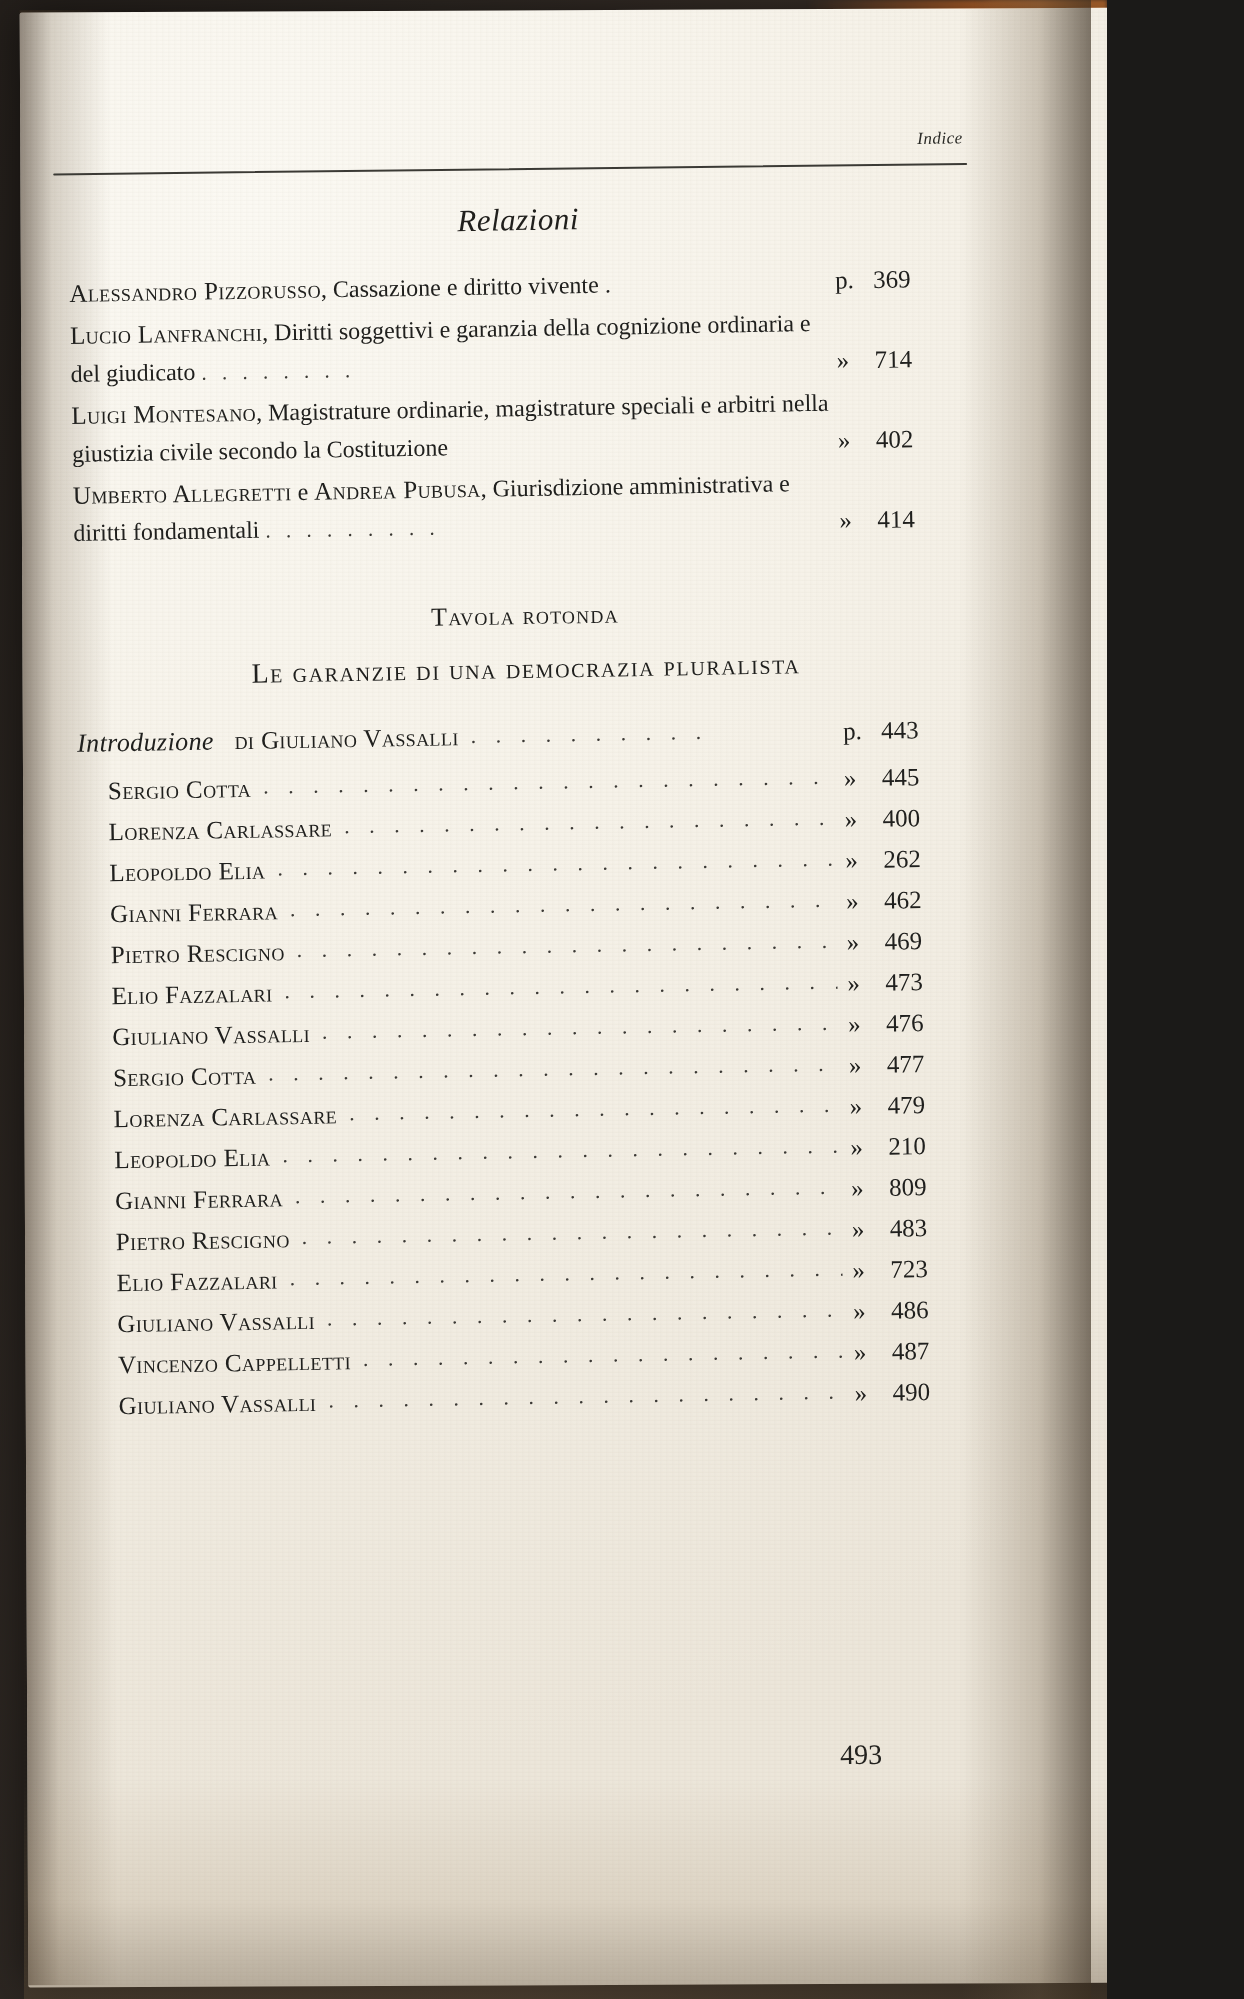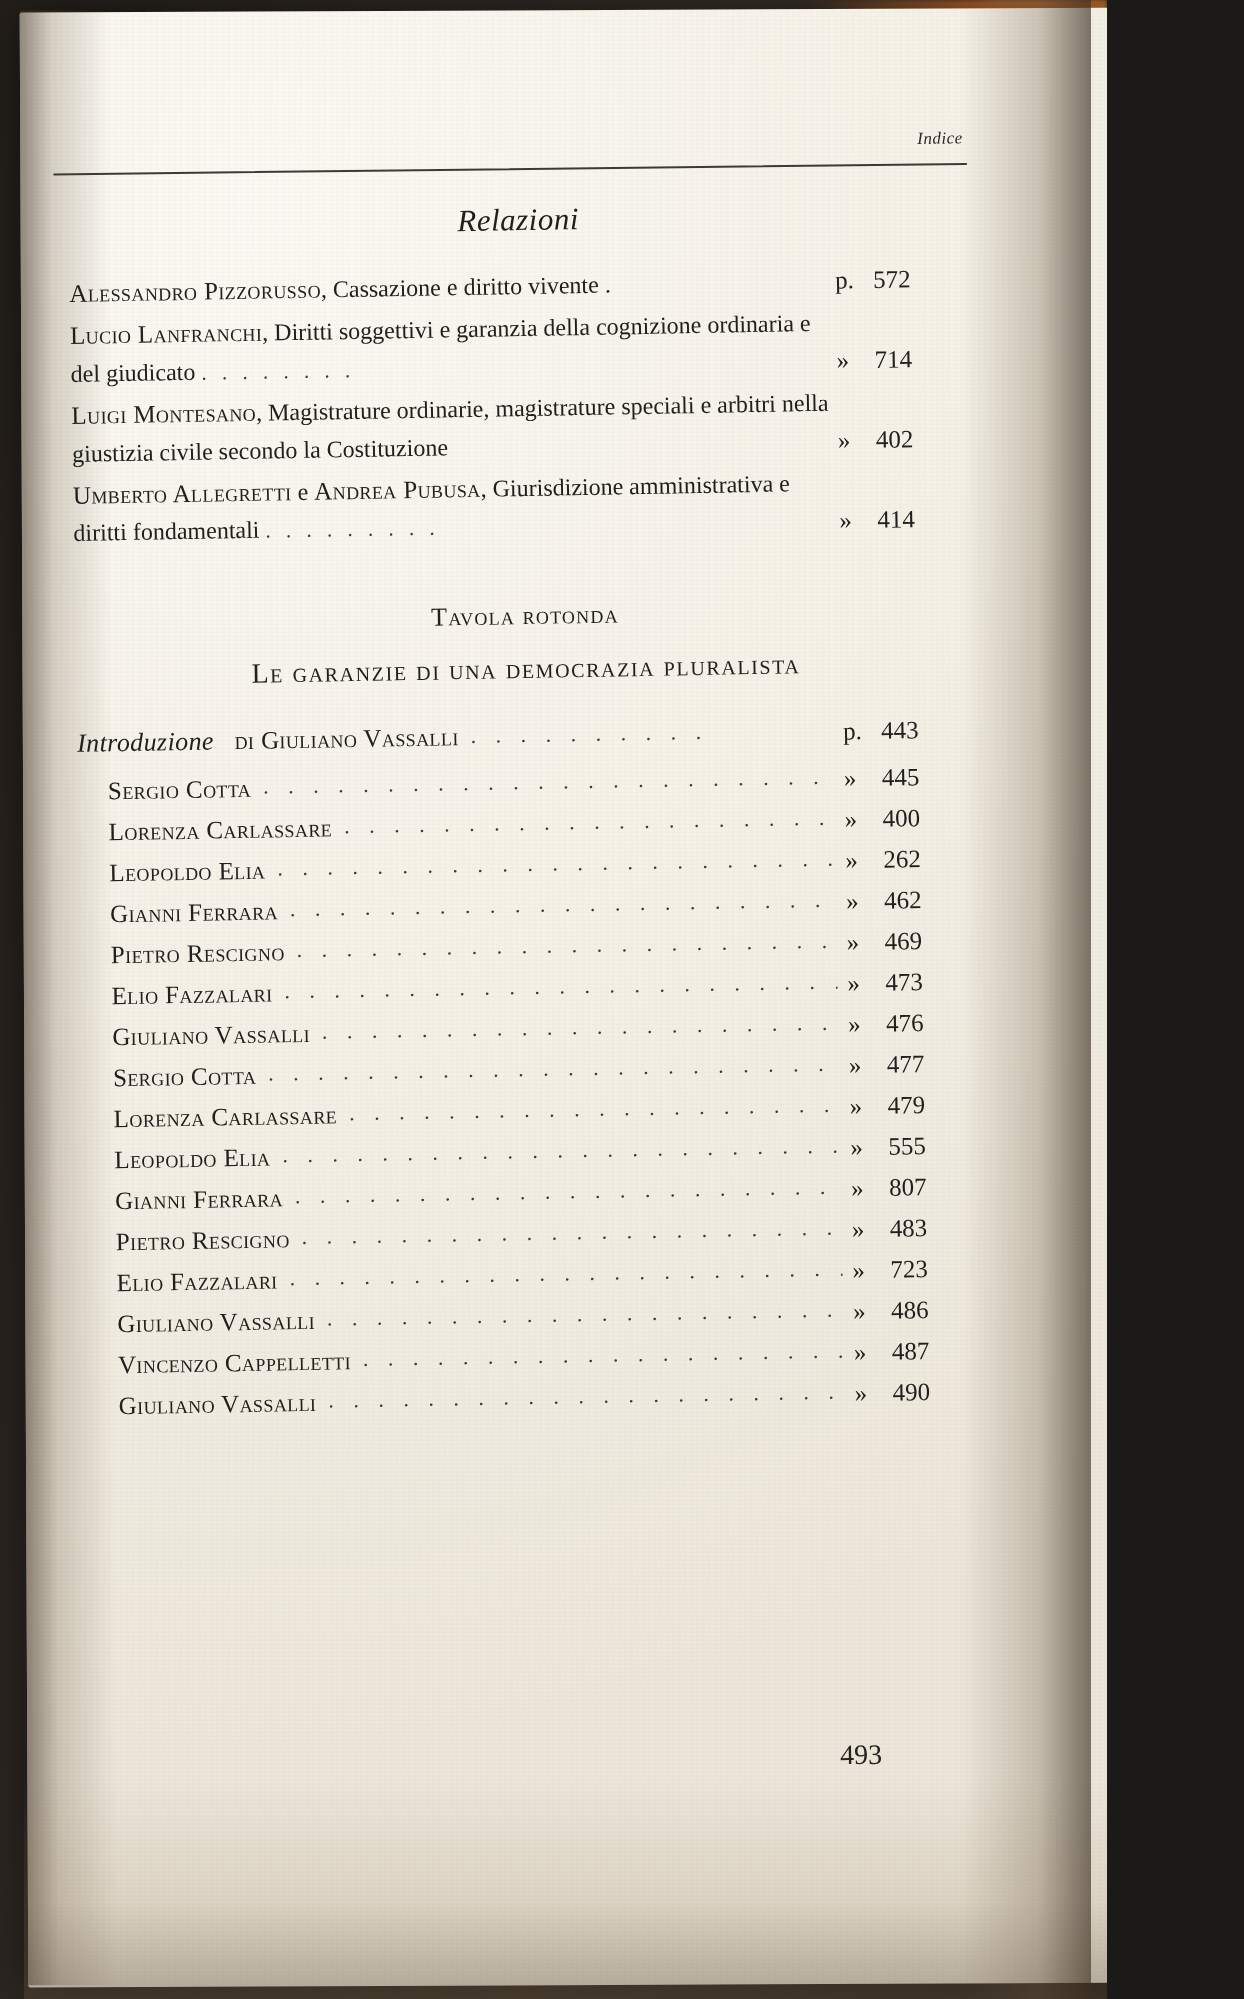--- a/index.html
+++ b/index.html
@@ -257,21 +257,21 @@
     <div class="section-title">Relazioni</div>
 
     <div>
 
       <div class="rel-entry">
         <span class="txt">
           <span class="sc">Alessandro Pizzorusso</span><span>, Cassazione e diritto vivente .</span>
           <span class="dots-inline"></span>
         </span>
         <span class="pg">
-          <span class="mark">p.</span><span class="num">572</span>
+          <span class="mark">p.</span><span class="num">369</span>
         </span>
       </div>
 
       <div class="rel-entry">
         <span class="txt">
           <span class="sc">Lucio Lanfranchi</span><span>, Diritti soggettivi e garanzia della cognizione ordinaria e del giudicato</span>
           <span class="dots-inline">. . . . . . . .</span>
         </span>
         <span class="pg">
           <span class="mark">»</span><span class="num">714</span>
@@ -387,29 +387,29 @@
           <span class="leader">. . . . . . . . . . . . . . . . . . . . . . . . .</span>
           <span class="pgcol">
             <span class="mark">»</span><span>479</span>
           </span>
         </div>
 
         <div class="rt-row">
           <span class="name">Leopoldo Elia</span>
           <span class="leader">. . . . . . . . . . . . . . . . . . . . . . . . .</span>
           <span class="pgcol">
-            <span class="mark">»</span><span>555</span>
+            <span class="mark">»</span><span>210</span>
           </span>
         </div>
 
         <div class="rt-row">
           <span class="name">Gianni Ferrara</span>
           <span class="leader">. . . . . . . . . . . . . . . . . . . . . . . . .</span>
           <span class="pgcol">
-            <span class="mark">»</span><span>807</span>
+            <span class="mark">»</span><span>809</span>
           </span>
         </div>
 
         <div class="rt-row">
           <span class="name">Pietro Rescigno</span>
           <span class="leader">. . . . . . . . . . . . . . . . . . . . . . . . .</span>
           <span class="pgcol">
             <span class="mark">»</span><span>483</span>
           </span>
         </div>

